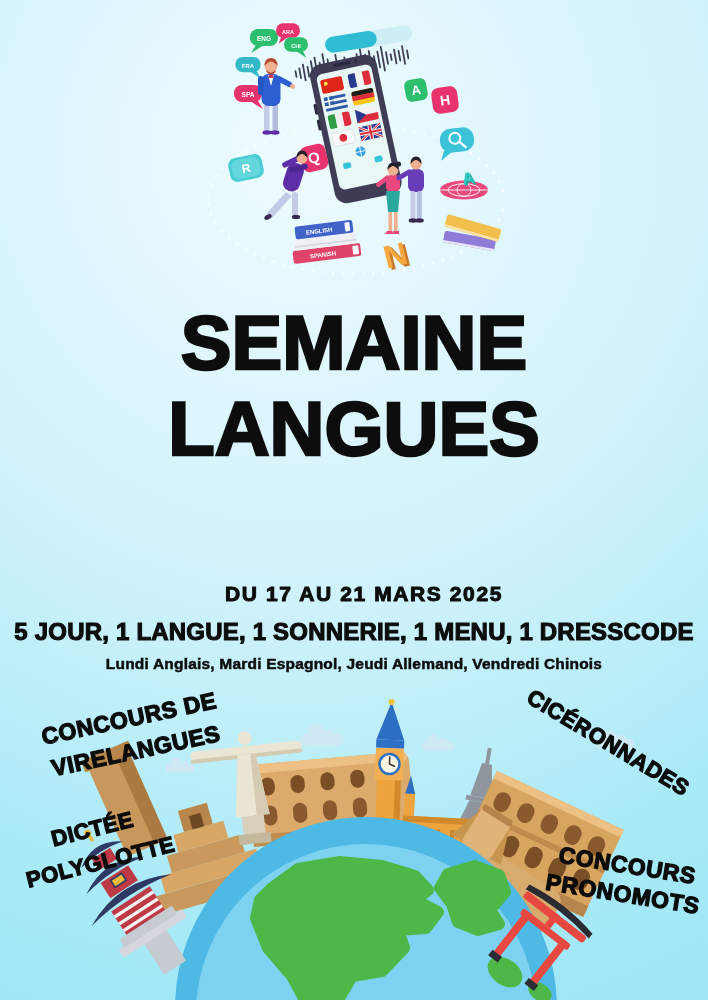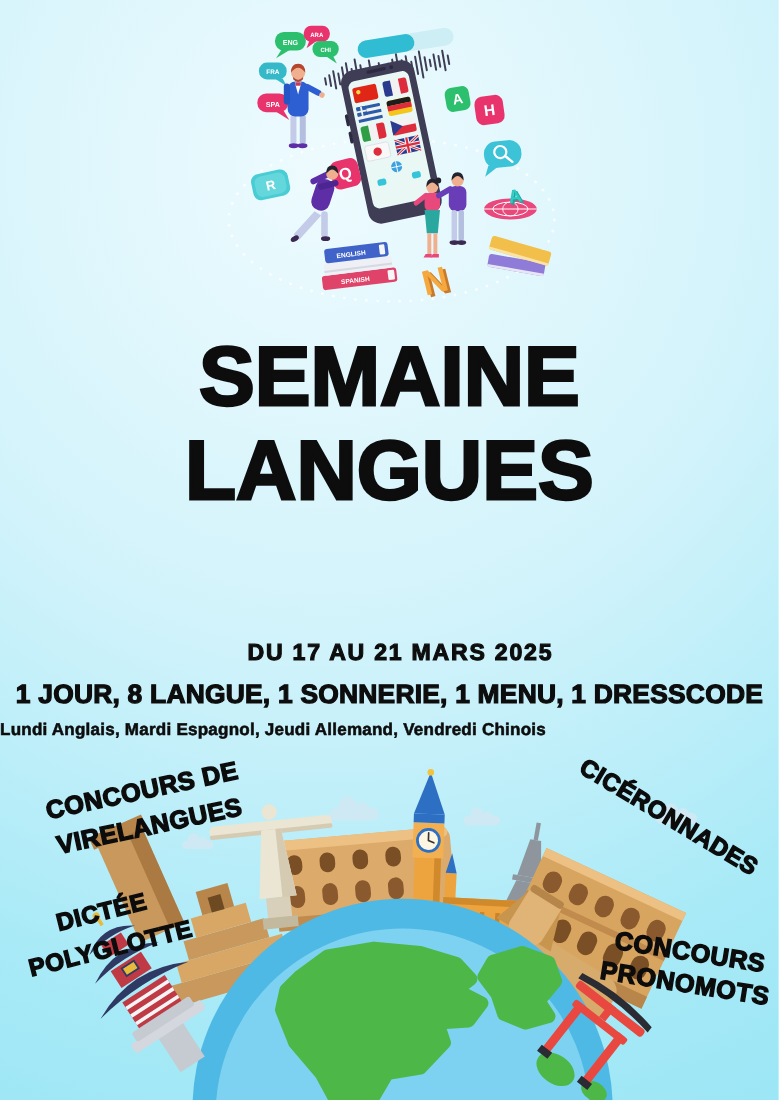--- a/index.html
+++ b/index.html
@@ -11,21 +11,21 @@
   svg text{font-family:"Liberation Sans", sans-serif;font-weight:bold;}
   .hero-svg{position:absolute;left:174px;top:10px;width:360px;height:290px;}
   .globe-svg{position:absolute;left:0;top:676px;width:708px;height:324px;}
   .title{position:absolute;top:300px;left:0;right:0;text-align:center;
     font-size:76px;line-height:86px;font-weight:700;letter-spacing:0px;
     -webkit-text-stroke:2.6px #0d0d0d;}
   .date{position:absolute;top:582px;left:0;right:0;text-align:center;
     font-size:21px;font-weight:700;letter-spacing:1.6px;padding-left:20px;-webkit-text-stroke:1px #0d0d0d;}
   .tagline{position:absolute;top:618px;left:0;right:0;text-align:center;
     font-size:24px;font-weight:700;letter-spacing:0.2px;-webkit-text-stroke:1.1px #0d0d0d;}
-  .days{position:absolute;top:655px;left:0;right:0;
+  .days{position:absolute;top:655px;left:0;right:0;text-align:center;
     font-size:15.5px;font-weight:700;letter-spacing:0.2px;-webkit-text-stroke:0.5px #0d0d0d;}
   .event{position:absolute;font-weight:700;text-align:center;color:#0c0c0c;
     -webkit-text-stroke:1.3px #0c0c0c;}
   .event div{white-space:nowrap;}
   .ev-virelangues{left:30px;top:702px;width:205px;font-size:23px;line-height:33px;transform:rotate(-12deg);letter-spacing:0.5px;}
   .ev-ciceronnades{left:508px;top:730px;width:200px;font-size:22px;transform:rotate(31deg);letter-spacing:0.5px;}
   .ev-dictee{left:4px;top:812px;width:185px;font-size:22px;line-height:34px;transform:rotate(-14deg);letter-spacing:0.5px;}
   .ev-pronomots{left:536px;top:851px;width:178px;font-size:23px;line-height:29px;transform:rotate(9deg);letter-spacing:0.5px;}
 </style>
 </head>
@@ -257,21 +257,21 @@
       <circle cx="0" cy="-36" r="5.5" fill="#f0b090"></circle>
       <path d="M-5.5,-36 Q-5.5,-43.5 0,-43.5 Q5.5,-43.5 5.5,-36 Q2,-40 0,-40 Q-2,-40 -5.5,-36 Z" fill="#23232f"></path>
     </g>
   </svg>
 
   <div class="title">
     <div>SEMAINE</div>
     <div>LANGUES</div>
   </div>
   <div class="date">DU 17 AU 21 MARS 2025</div>
-  <div class="tagline">1 JOUR, 8 LANGUE, 1 SONNERIE, 1 MENU, 1 DRESSCODE</div>
+  <div class="tagline">5 JOUR, 1 LANGUE, 1 SONNERIE, 1 MENU, 1 DRESSCODE</div>
   <div class="days">Lundi Anglais, Mardi Espagnol, Jeudi Allemand, Vendredi Chinois</div>
 
   <svg class="globe-svg" viewBox="0 0 708 324">
     <g fill="#cfe9f4">
       <g transform="translate(322,64)">
           <rect x="-22" y="-6" width="44" height="12" rx="6"></rect>
           <circle cx="-6" cy="-8" r="8"></circle>
           <circle cx="7" cy="-5" r="6"></circle>
         </g>
       <g transform="translate(438,70) scale(0.75)">

